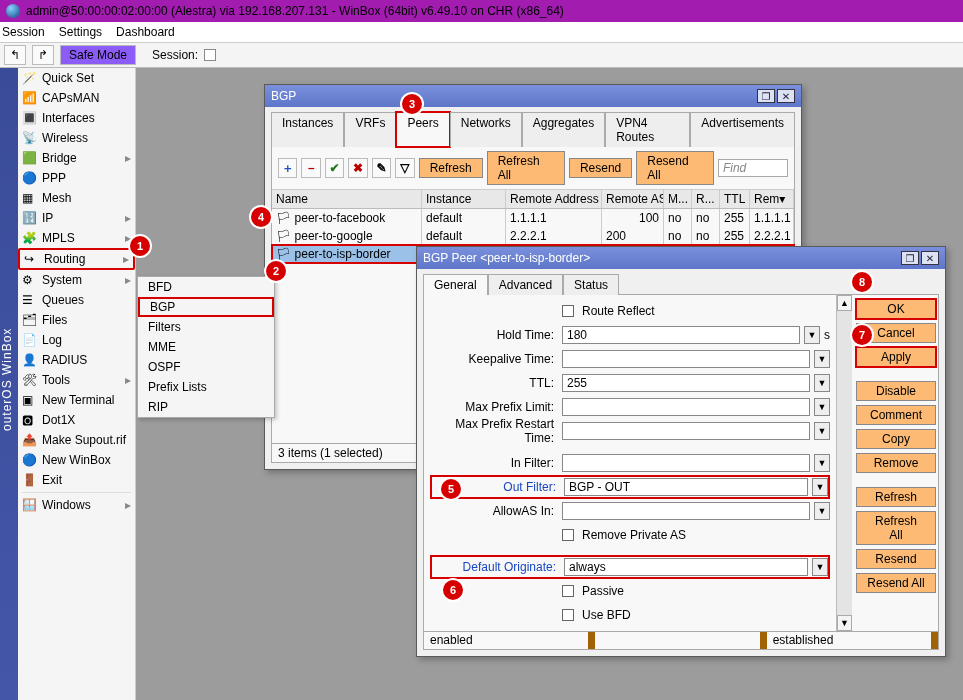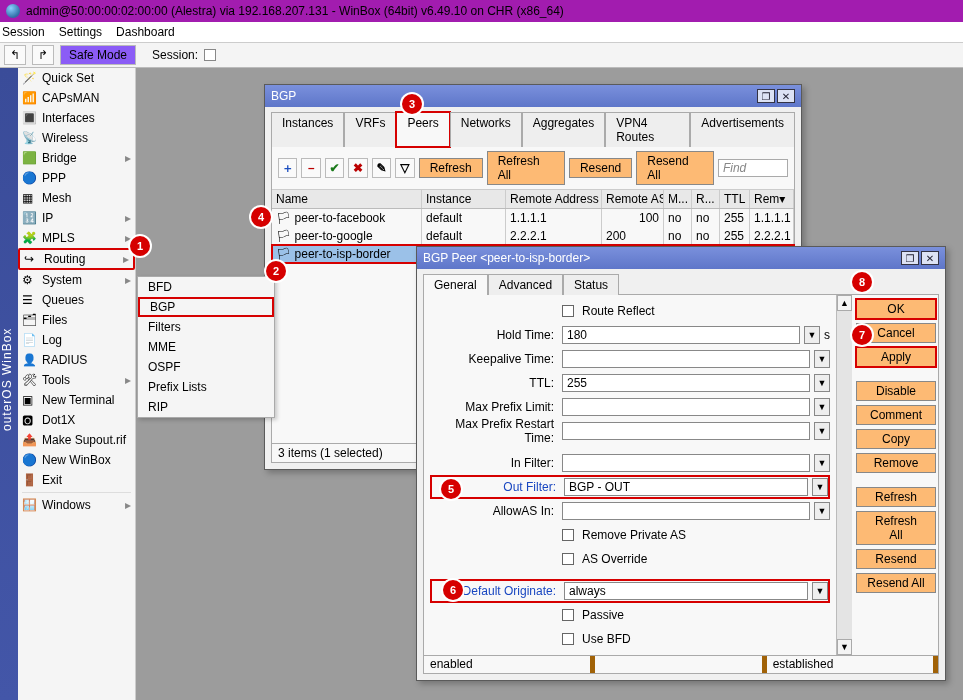--- a/index.html
+++ b/index.html
@@ -55,21 +55,21 @@
   .frow .dd { width:16px; height:18px; border:1px solid #888; background:#eee; display:flex; align-items:center; justify-content:center; font-size:9px; cursor:pointer;}
   .frow.marked { outline:2px solid #d60000; outline-offset:-2px; padding:1px 2px;}
   .frow .lab.blue { color:#1947c1;}
   .chk { width:12px; height:12px; border:1px solid #666; display:inline-block; background:#fff; margin-right:4px;}
   .scrollbar { width:16px; background:#e4e4e4; border-left:1px solid #bbb; display:flex; flex-direction:column;}
   .sb-btn { height:16px; border:1px solid #aaa; background:#f4f4f4; font-size:9px; display:flex; align-items:center; justify-content:center; cursor:pointer;}
   .sb-track { flex:1; }
 
   .callout { position:absolute; width:20px; height:20px; border-radius:50%; background:#d60000; color:#fff; font-weight:bold; display:flex; align-items:center; justify-content:center; font-size:11px; box-shadow:0 0 0 2px #fff; z-index:200;}
   .peer-status { display:flex; border-top:1px solid #aaa; height:18px; font-size:11px;}
-  .peer-status div { flex:1; border-right:5px solid #a16207; padding:1px 6px;}
+  .peer-status div { flex:1; border-right:7px solid #a16207; padding:1px 6px;}
 </style>
 </head>
 <body>
 
 <div class="titlebar">
   <span class="logo"></span>
   <span>admin@50:00:00:02:00:00 (Alestra) via 192.168.207.131 - WinBox (64bit) v6.49.10 on CHR (x86_64)</span>
 </div>
 <div class="menubar">
   <span>Session</span>
@@ -326,25 +326,20 @@
               </div>
             <div class="frow">
                 <span class="lab">AllowAS In:</span>
                 <input type="text" style="">
                 <span class="dd">▼</span>
               </div>
             <div class="frow">
                 <span class="lab"></span>
                 <span class="chk"></span>
                 <span>Remove Private AS</span>
-              </div>
-            <div class="frow">
-                <span class="lab"></span>
-                <span class="chk"></span>
-                <span>AS Override</span>
               </div>
             <div style="height:8px;"></div>
             <div class="frow marked">
                 <span class="lab blue">Default Originate:</span>
                 <input type="text" value="always" style="">
                 <span class="dd">▼</span>
               </div>
             <div class="frow">
                 <span class="lab"></span>
                 <span class="chk"></span>

